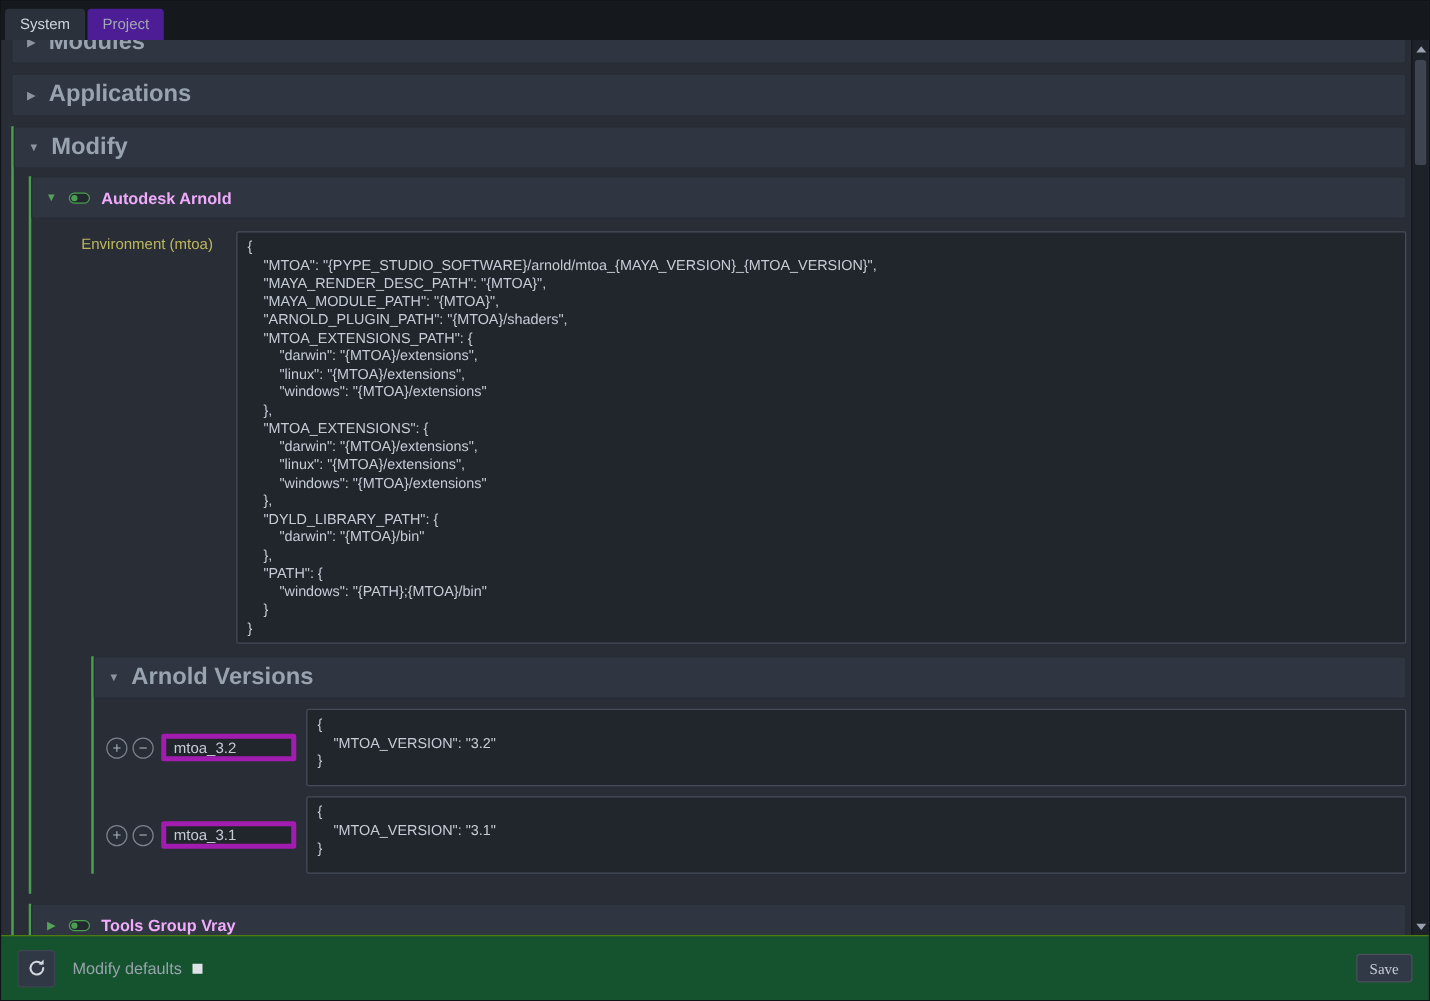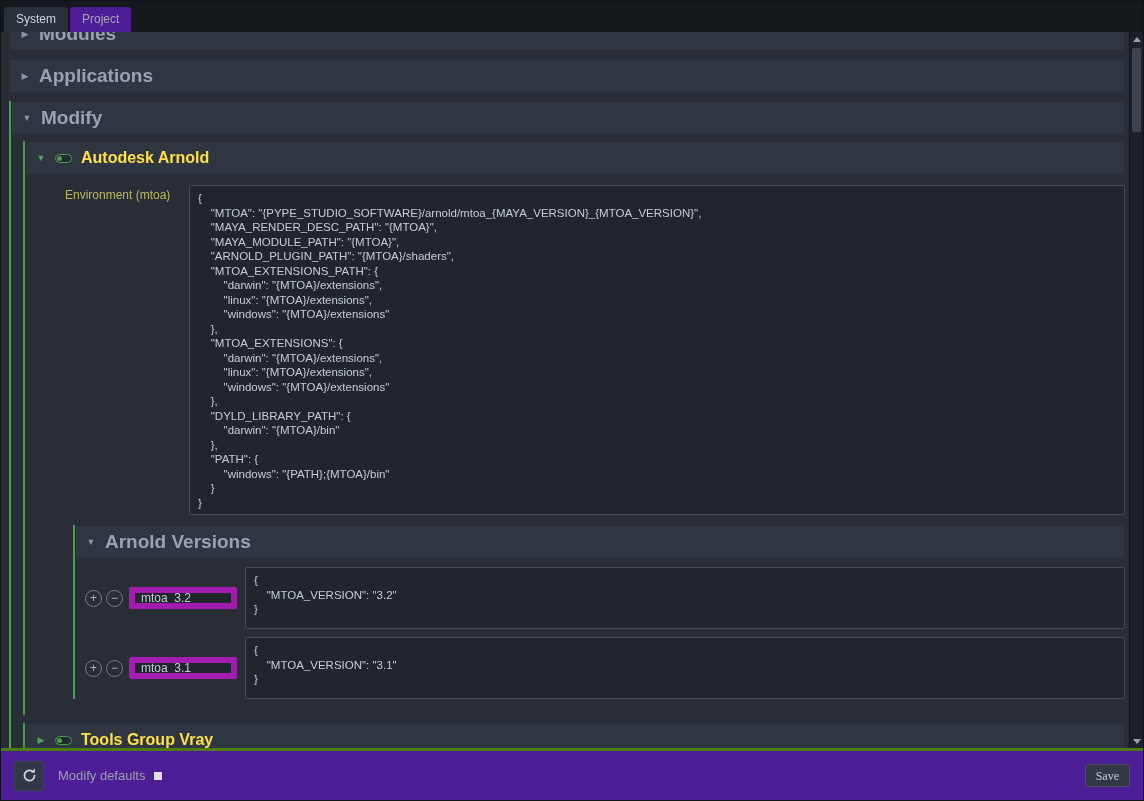--- a/index.html
+++ b/index.html
@@ -46,21 +46,21 @@
     background: #303641;
     border: 1px solid #272c35;
     border-radius: 2px;
     cursor: default;
   }
   .sec-cut { margin-top: -15px; }
   .sec + .sec, .gap-top { margin-top: 8px; }
   .arrow { font-size: 9px; color: #8b94a0; width: 10px; text-align: center; flex: 0 0 10px; }
   .arrow.green { color: #55a25a; }
   .sec-label { font-size: 19px; font-weight: bold; color: #99a3b0; }
-  .tool-label { font-size: 16px; font-weight: bold; color: #fde047; }
+  .tool-label { font-size: 13px; font-weight: bold; color: #f0abfc; }
 
   
   .toggle {
     width: 17px; height: 9px; flex: 0 0 17px;
     border: 1px solid #4a9e50;
     border-radius: 5px;
     background: #232830;
     position: relative; display: inline-block;
   }
   .toggle::after {
@@ -107,42 +107,42 @@
     background: transparent;
     color: #a9b1bc;
     font-size: 12px; line-height: 13px;
     display: flex; align-items: center; justify-content: center;
     cursor: pointer; padding: 0;
   }
   .key-input {
     width: 108px; height: 22px; flex: 0 0 108px;
     margin: 0 4px 0 2px;
     background: #21262d;
-    border: 6px solid #a21caf;
+    border: 4px solid #a21caf;
     border-radius: 2px;
     color: #c6ccd6;
     font-size: 12px;
     padding: 0 6px;
     font-family: "Liberation Sans", "DejaVu Sans", sans-serif;
   }
   .ver-ta { flex: 1 1 auto; height: 62px; }
 
   
   .scrollbar { flex: 0 0 14px; background: #1d2128; display: flex; flex-direction: column; border-left: 1px solid #14171c; }
   .sb-btn { height: 14px; flex: 0 0 14px; display: flex; align-items: center; justify-content: center; }
   .tri-up { width: 0; height: 0; border-left: 4px solid transparent; border-right: 4px solid transparent; border-bottom: 5px solid #99a2ad; }
   .tri-down { width: 0; height: 0; border-left: 4px solid transparent; border-right: 4px solid transparent; border-top: 5px solid #99a2ad; }
   .sb-track { flex: 1 1 auto; position: relative; }
   .sb-thumb { position: absolute; left: 2px; top: 2px; width: 9px; height: 84px; background: #3e4551; border-radius: 2px; }
 
   
   .footer {
     flex: 0 0 52px;
-    border-top: 3px solid #4d7c0f;
-    background: #4c1d95;
+    border-top: 1px solid #4d7c0f;
+    background: #14532d;
     display: flex; align-items: center;
     padding: 0 13px;
   }
   .btn-refresh {
     width: 30px; height: 30px;
     background: #313845;
     border: 1px solid #3e4552;
     border-radius: 3px;
     display: flex; align-items: center; justify-content: center;
     cursor: pointer;

